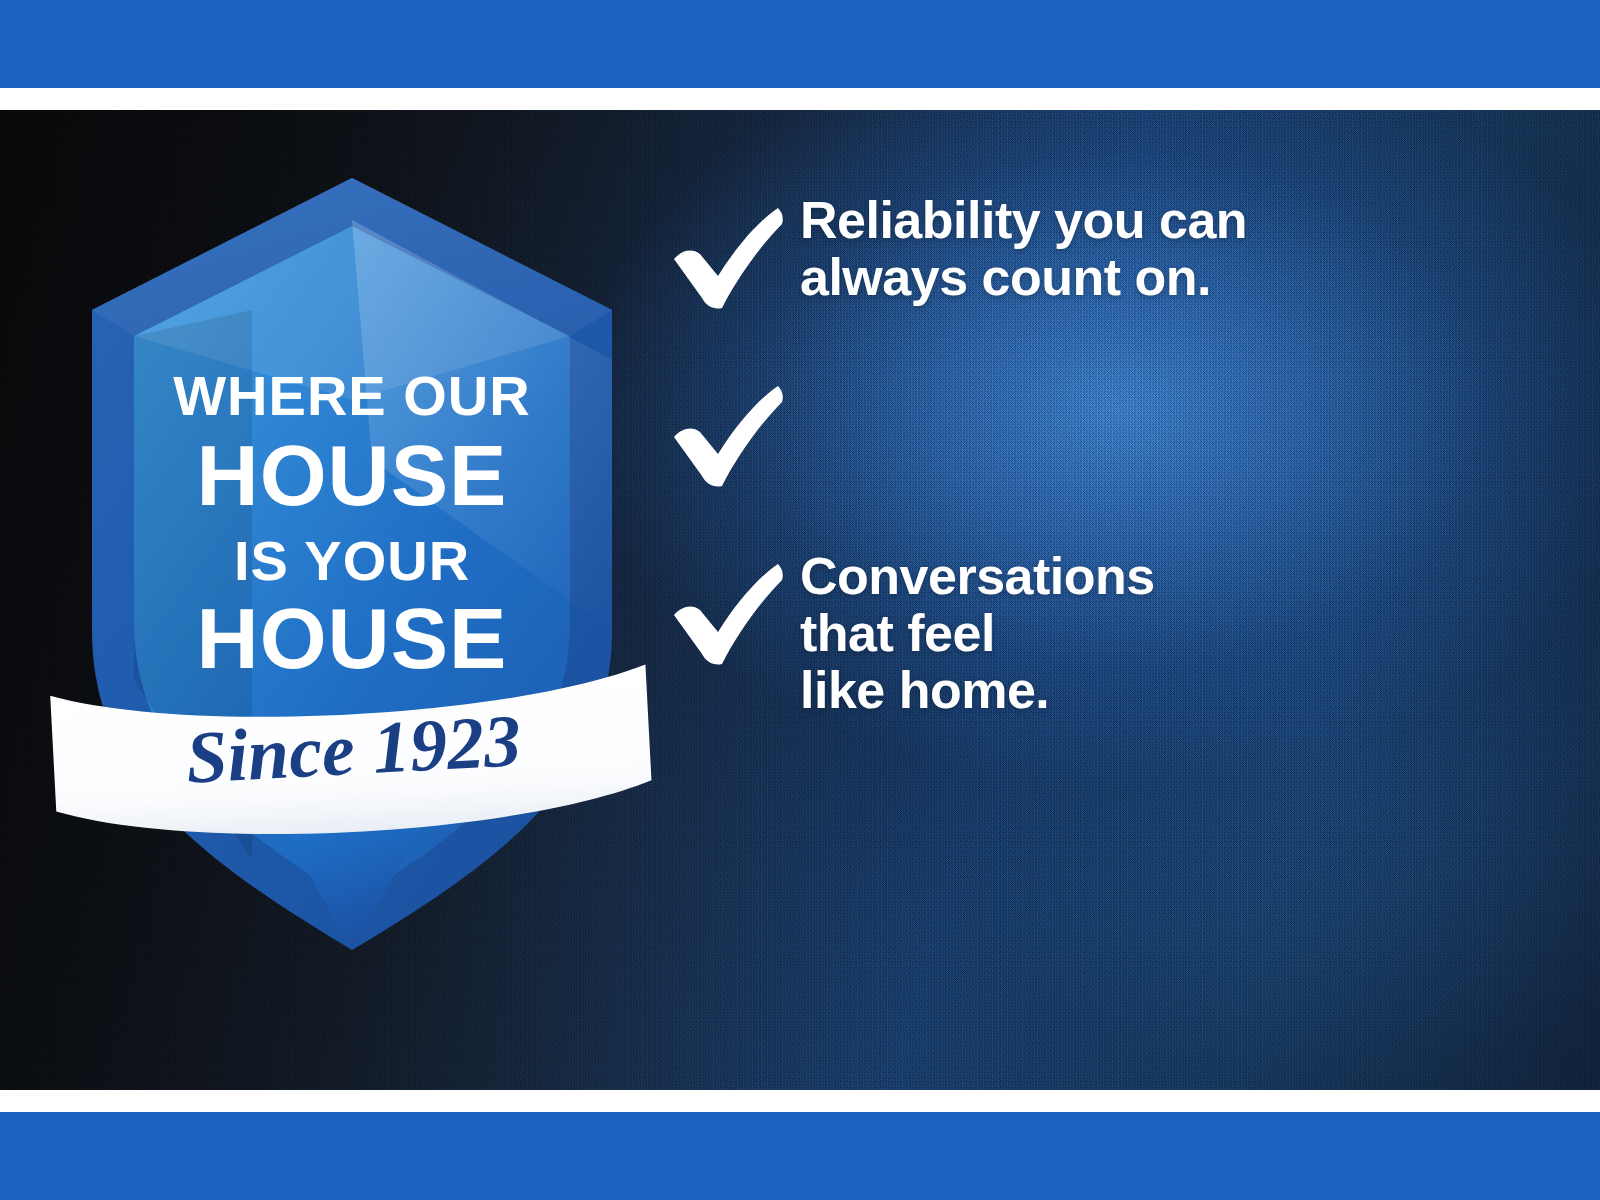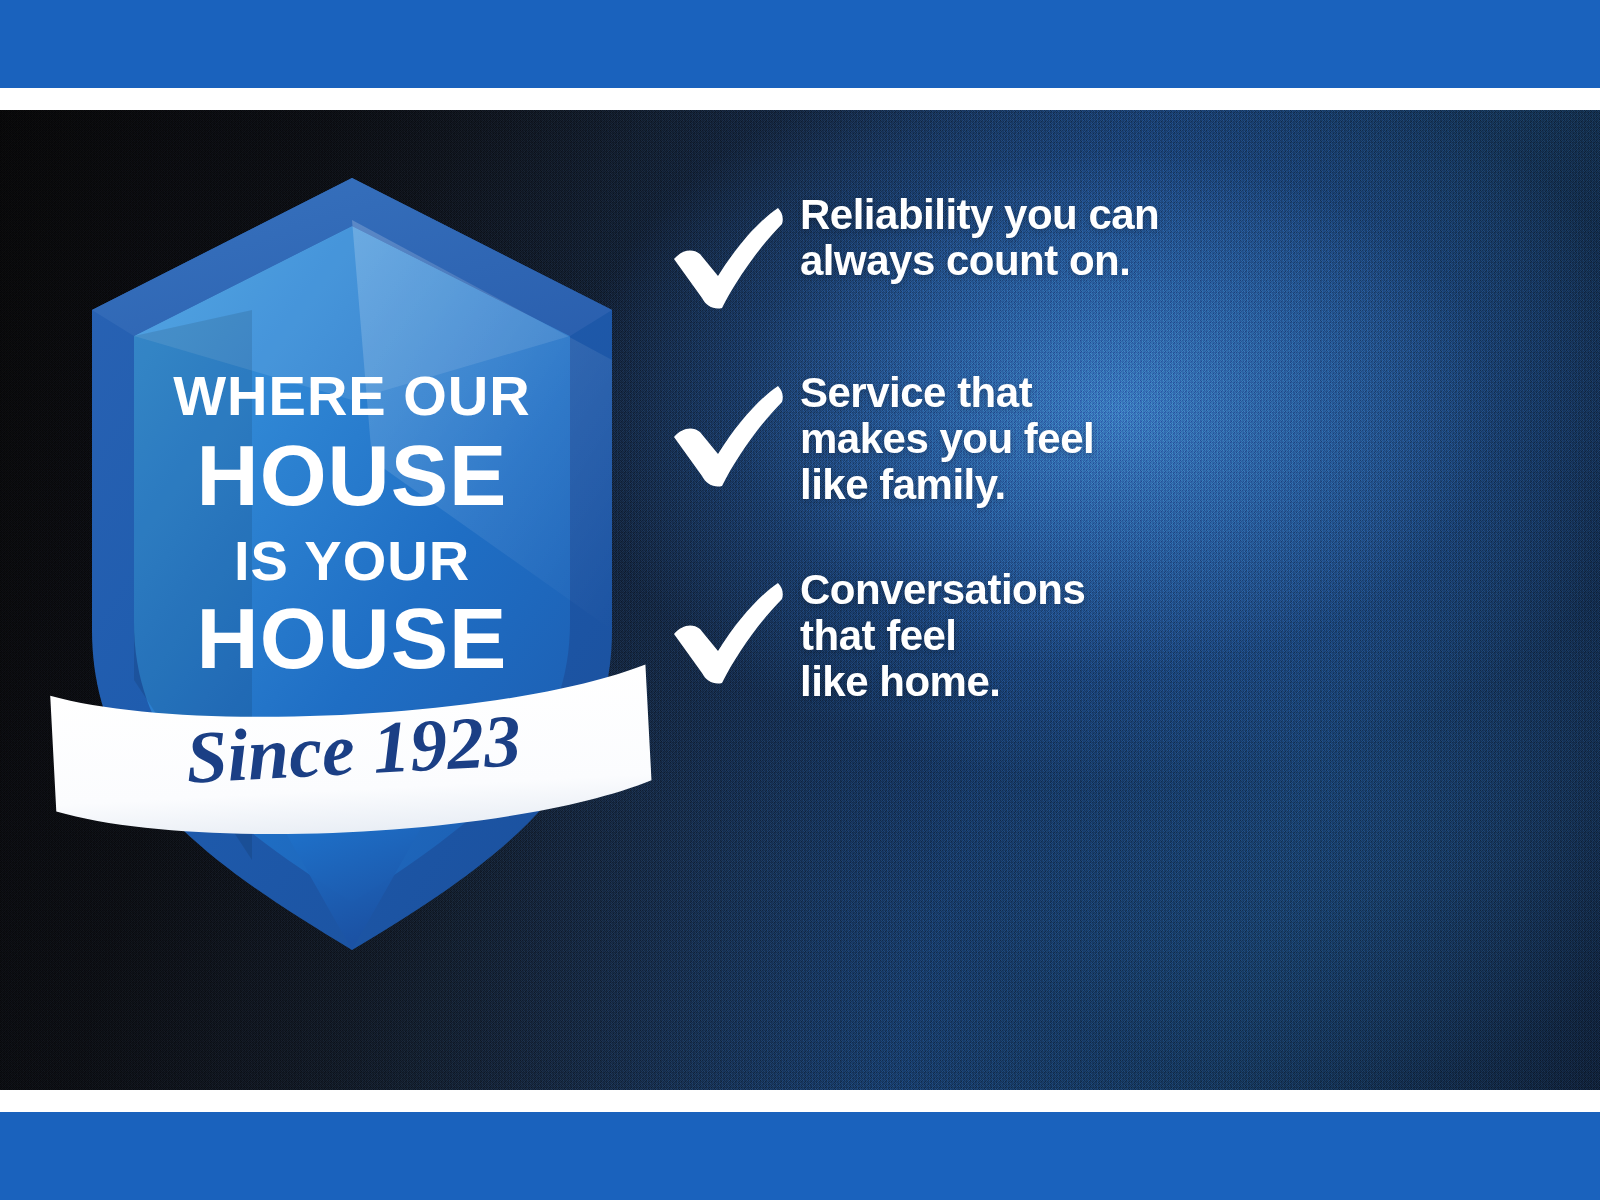--- a/index.html
+++ b/index.html
@@ -138,21 +138,21 @@
     width: 132px;
     padding-top: 14px;
   }
   .check-wrap svg { display: block; width: 118px; height: 108px; }
 
   .bullet-text {
     flex: 1 1 auto;
     color: #ffffff;
     font-family: "Liberation Sans", sans-serif;
     font-weight: bold;
-    font-size: 42px;
+    font-size: 52px;
     line-height: 1.10;
     letter-spacing: -0.5px;
     white-space: pre-line;
     text-shadow: 0 2px 6px rgba(0,0,0,0.25);
   }
   .bullet-1 .bullet-text { padding-top: 2px; }
   .bullet-2 .bullet-text { padding-top: 2px; }
   .bullet-3 .bullet-text { padding-top: 2px; }
 
   .bullet-2 { margin-top: 18px; }
@@ -273,23 +273,20 @@
     </div>
 
     <div class="bullet bullet-2">
       <span class="check-wrap">
         <svg viewBox="0 0 118 108" xmlns="http://www.w3.org/2000/svg">
           <path d="M 6 55 C 14 46, 24 44, 32 50 L 50 72 C 70 40, 92 16, 110 4
                    C 114 8, 116 14, 114 20 C 92 42, 68 76, 54 104
                    C 46 106, 38 102, 34 94 Z" fill="#ffffff"></path>
         </svg>
       </span>
-      <span class="bullet-text">Service that
-makes you feel
-like family.</span>
     </div>
 
     <div class="bullet bullet-3">
       <span class="check-wrap">
         <svg viewBox="0 0 118 108" xmlns="http://www.w3.org/2000/svg">
           <path d="M 6 55 C 14 46, 24 44, 32 50 L 50 72 C 70 40, 92 16, 110 4
                    C 114 8, 116 14, 114 20 C 92 42, 68 76, 54 104
                    C 46 106, 38 102, 34 94 Z" fill="#ffffff"></path>
         </svg>
       </span>

